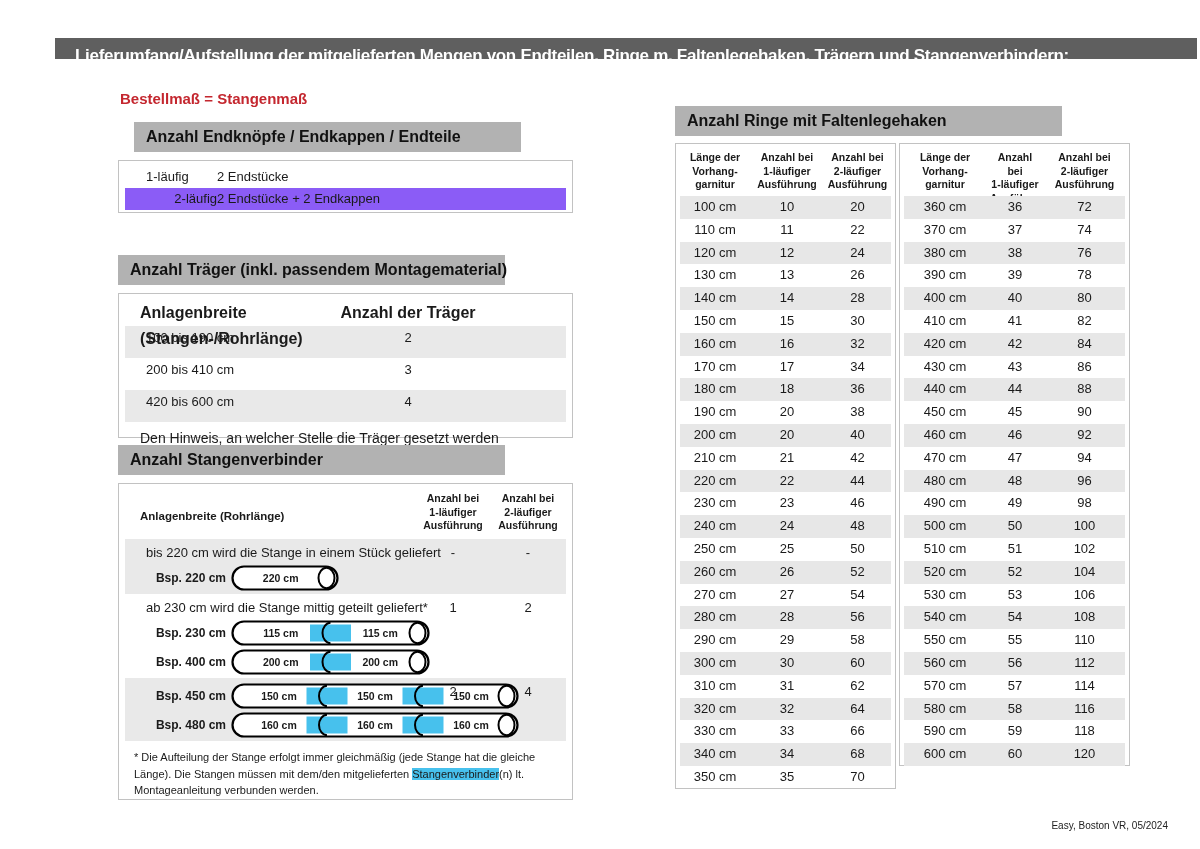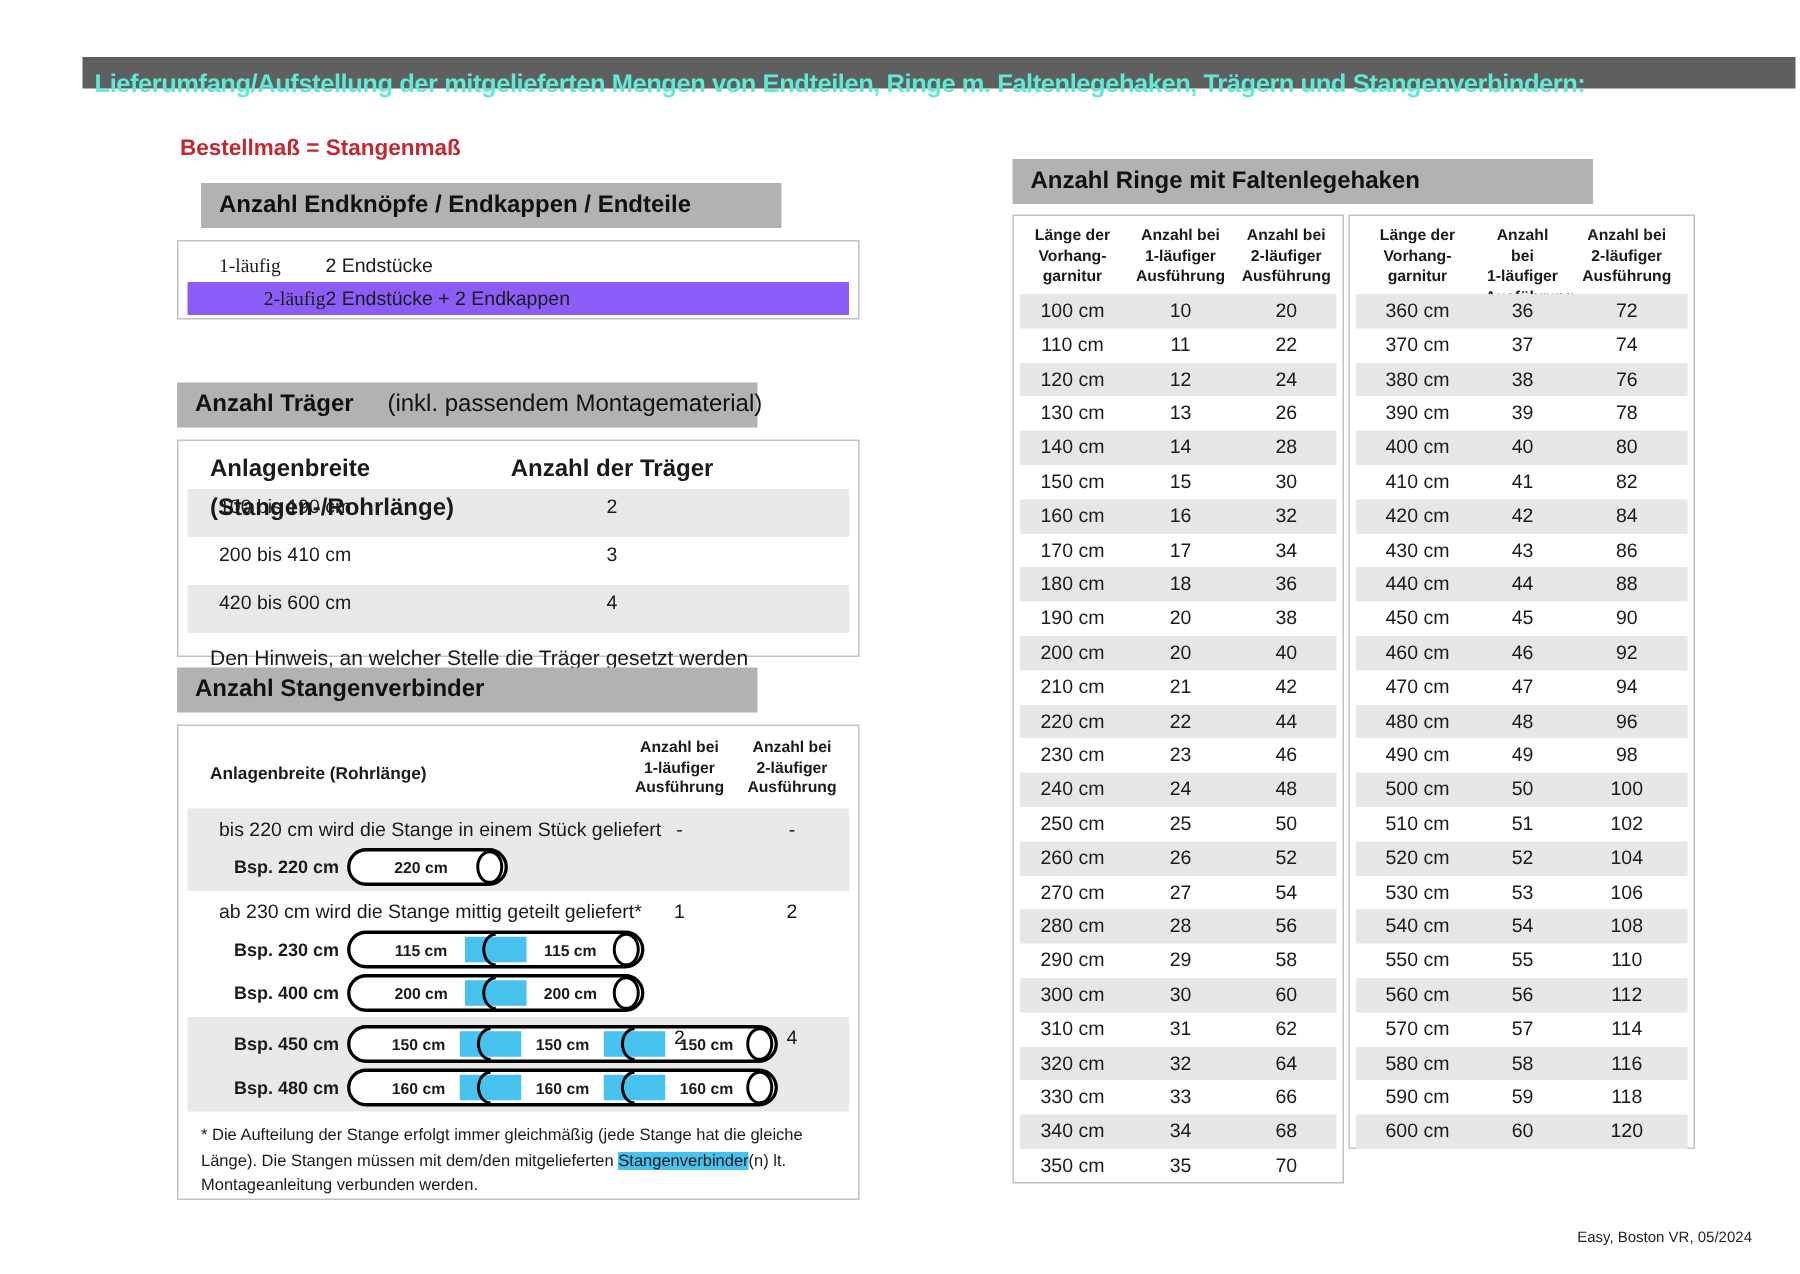--- a/index.html
+++ b/index.html
@@ -4,41 +4,41 @@
 <style>
   html,body{margin:0;padding:0;}
   body{
     width:1200px;height:849px;position:relative;background:#ffffff;
     font-family:"Liberation Sans", sans-serif;color:#1a1a1a;overflow:hidden;
   }
   .abs{position:absolute;}
 
   
   #banner{
-    left:55px;top:38px;width:1142px;height:21px;background:#5f5f5f;color:#5eead4;
-    font-weight:bold;font-size:17px;line-height:35px;padding-left:8px;
+    left:55px;top:38px;width:1142px;height:21px;background:#5f5f5f;color:#ffffff;
+    font-weight:bold;font-size:17px;line-height:35px;padding-left:20px;
     box-sizing:border-box;letter-spacing:-0.3px;white-space:nowrap;
   }
 
   #subtitle{left:120px;top:90px;color:#c4272f;font-weight:bold;font-size:15px;}
 
   .sec-hdr{
     background:#b2b2b2;height:30px;line-height:30px;padding-left:12px;
     font-size:16px;font-weight:bold;color:#111;box-sizing:border-box;width:387px;
     white-space:nowrap;
   }
-  .sec-hdr .normal{font-weight:normal;margin-left:18px;}
+  .sec-hdr .normal{font-weight:bold;}
 
   .box{border:1px solid #c2c2c2;background:#fff;box-sizing:border-box;position:absolute;width:455px;}
 
   
   #box-endteile{padding-top:5px;height:53px;}
   .kv-row{height:22px;line-height:22px;margin:0 6px;font-size:13px;display:flex;}
   .kv-row.alt{background:#8b5cf6;text-align:right;}
-  .kv-k{padding-left:21px;width:71px;flex:none;font-family:Liberation Serif, serif;}
+  .kv-k{padding-left:21px;width:71px;flex:none;}
 
   
   #box-traeger{padding-top:6px;height:145px;}
   .t2-head,.t2-row{display:grid;grid-template-columns:203px 160px 1fr;margin:0 6px;}
   .t2-head{height:26px;line-height:26px;font-size:16px;font-weight:bold;}
   .t2-head .tc1{padding-left:15px;}
   .tc2{text-align:center;}
   .t2-row{height:32px;line-height:23px;font-size:13px;}
   .t2-row .tc1{padding-left:21px;}
   .t2-row.alt{background:#e9e9e9;}

